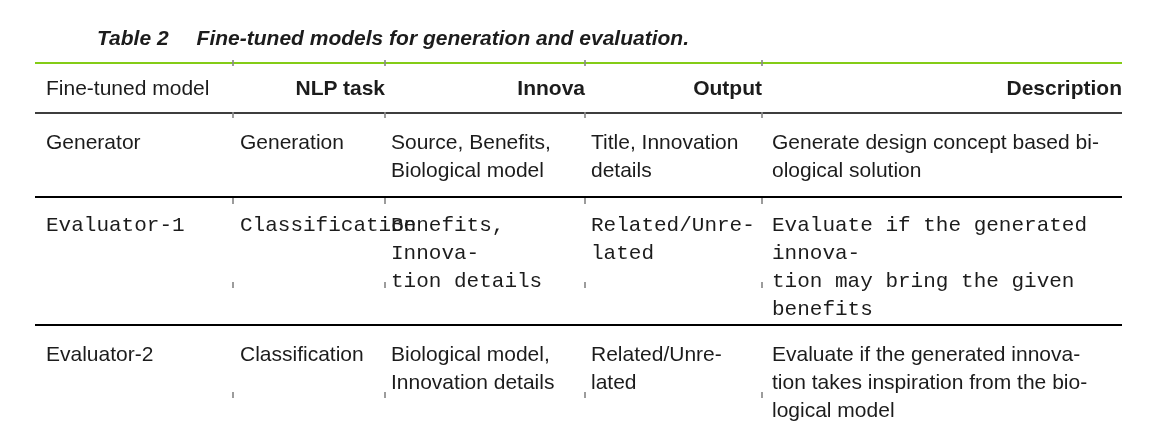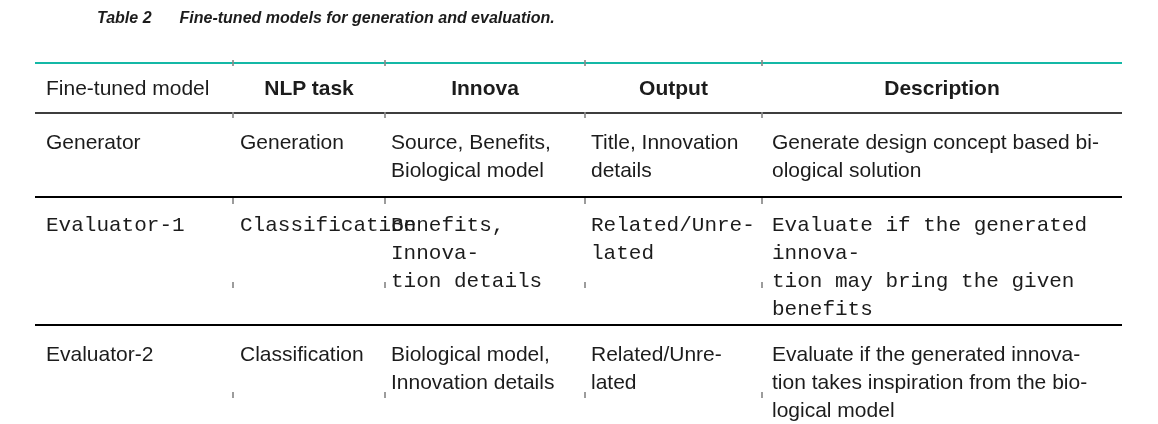--- a/index.html
+++ b/index.html
@@ -8,24 +8,24 @@
     width: 1158px;
     height: 424px;
     background: #ffffff;
     overflow: hidden;
     font-family: "Liberation Sans", sans-serif;
     color: #1c1c1c;
   }
   .caption {
     position: absolute;
     left: 97px;
-    top: 4px;
+    top: 24px;
     font-style: italic;
     font-weight: 600;
-    font-size: 16px;
+    font-size: 21px;
     line-height: 28px;
     white-space: nowrap;
   }
   .cap-text { margin-left: 28px; }
 
   .table-wrap {
     position: absolute;
     left: 35px;
     top: 62px;
     width: 1087px;
@@ -39,26 +39,26 @@
     color: #1c1c1c;
   }
   col.c1 { width: 198px; }
   col.c2 { width: 152px; }
   col.c3 { width: 200px; }
   col.c4 { width: 177px; }
   col.c5 { width: 360px; }
 
   thead tr {
     height: 50px;
-    border-top: 2px solid #14b8a6;
+    border-top: 2px solid #84cc16;
     border-bottom: 2px solid #3e3e3e;
   }
   th {
     font-weight: 700;
-    text-align: center;
+    text-align: right;
     vertical-align: middle;
     padding: 0;
   }
   th.h1 {
     font-weight: 400;
     text-align: left;
     padding-left: 11px;
   }
   tbody tr { border-bottom: 2px solid #000000; }
   tbody tr.r1 { height: 84px; }

